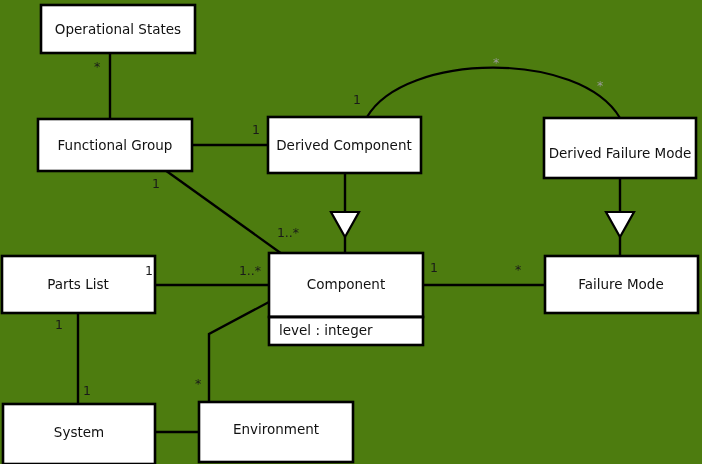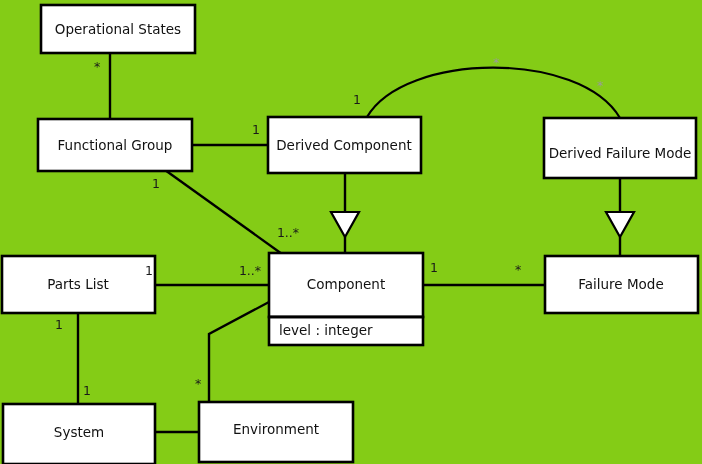--- a/index.html
+++ b/index.html
@@ -10,21 +10,21 @@
   body {
     width: 702px;
     height: 464px;
     overflow: hidden;
     font-family: "DejaVu Sans", sans-serif;
   }
   #diagram-root {
     position: relative;
     width: 702px;
     height: 464px;
-    background: #84cc16;
+    background: #4d7c0f;
   }
   svg.diagram-canvas {
     position: absolute;
     left: 0;
     top: 0;
     width: 702px;
     height: 464px;
     display: block;
   }
   .cls-box {

